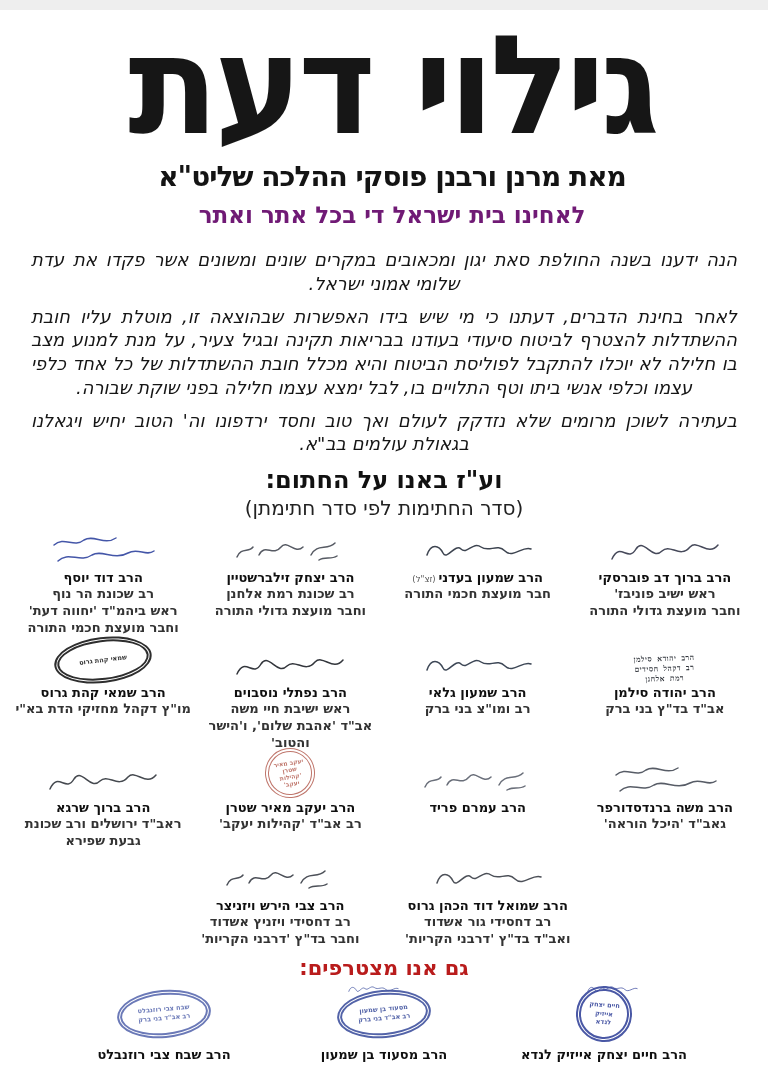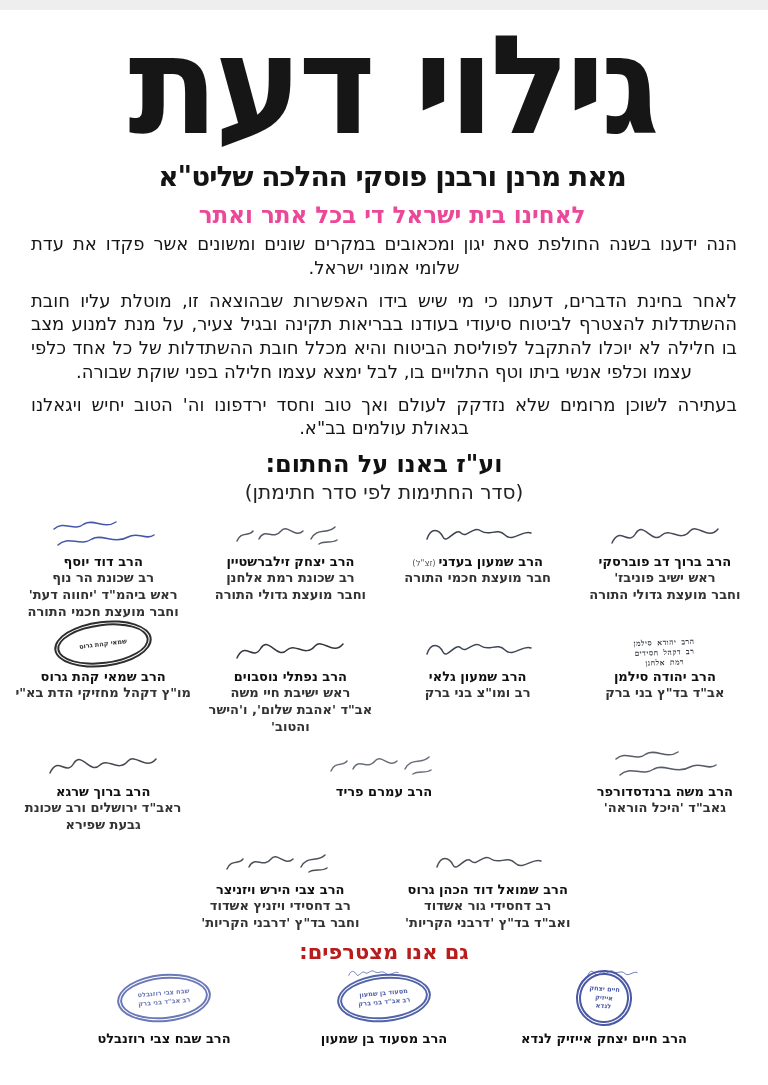--- a/index.html
+++ b/index.html
@@ -11,24 +11,24 @@
   .top-strip{height:10px;background:#eeeeee;}
   .page{width:768px;}
 
   
   .masthead{text-align:center;padding-top:6px;padding-left:16px;}
   .doc-title{
     font-size:132px;line-height:138px;font-weight:900;color:#161616;
     letter-spacing:-4px;transform:scaleY(1.04);margin:0 auto;
   }
   .doc-subtitle{font-size:28px;font-weight:900;color:#141414;margin-top:6px;letter-spacing:-1px;}
-  .doc-audience{font-size:23px;font-weight:800;color:#ec4899;margin-top:9px;}
-
-  
-  .body-text{width:706px;margin:4px auto 0;}
+  .doc-audience{font-size:23px;font-weight:800;color:#701a75;margin-top:9px;}
+
+  
+  .body-text{width:706px;margin:20px auto 0;font-style:italic;}
   .para{
     font-size:18px;line-height:1.32;margin:0 0 9px 0;color:#151515;
     text-align:justify;text-align-last:center;
   }
   .para .b{font-weight:800;}
 
   
   .sig-heading{text-align:center;font-size:24px;font-weight:900;margin-top:10px;color:#111;}
   .sig-subheading{text-align:center;font-size:20px;color:#222;margin-top:2px;}
   .sig-rows{width:744px;margin:4px auto 0;}
@@ -178,20 +178,27 @@
           <div class="sig-cell">
             <div class="sig-auto">
               <svg width="118" height="36" viewBox="0 0 118 34">
                 <path d="M6 24 C10 14 18 20 22 14 M28 22 C34 10 42 24 50 14 C56 6 64 22 72 14 M80 22 C86 10 96 18 104 10 M88 27 C94 23 100 27 106 23" fill="none" stroke="#6a6f7a" stroke-width="1.5" stroke-linecap="round"></path>
               </svg>
             </div>
             <div class="sig-name">הרב עמרם פריד</div>
           </div>
           <div class="sig-cell">
             <div class="sig-auto">
+              <div class="stamp-round" style="border-color: rgb(176, 85, 72); color: rgb(176, 85, 72);">יעקב מאיר שטרן 'קהילות יעקב'</div>
+            </div>
+            <div class="sig-name">הרב יעקב מאיר שטרן</div>
+            <div class="sig-line">רב אב"ד 'קהילות יעקב'</div>
+          </div>
+          <div class="sig-cell">
+            <div class="sig-auto">
               <svg width="118" height="36" viewBox="0 0 118 34">
                 <path d="M6 26 C14 8 22 30 30 16 C38 4 46 28 56 18 C64 10 74 26 84 14 C92 6 102 24 112 12" fill="none" stroke="#45494f" stroke-width="1.5" stroke-linecap="round"></path>
               </svg>
             </div>
             <div class="sig-name">הרב ברוך שרגא</div>
             <div class="sig-line">ראב"ד ירושלים ורב שכונת</div>
             <div class="sig-line">גבעת שפירא</div>
           </div>
         </div>
         <div class="sig-row sig-row-center">

